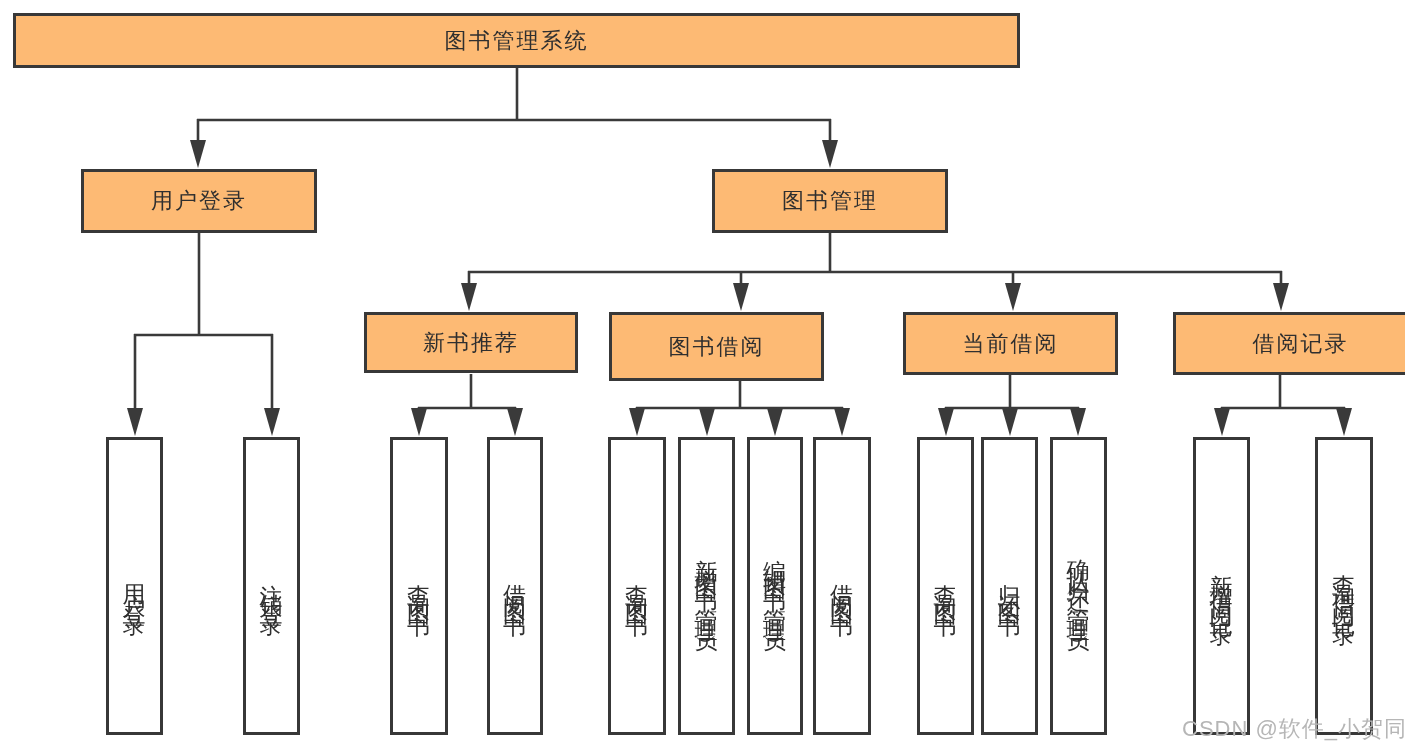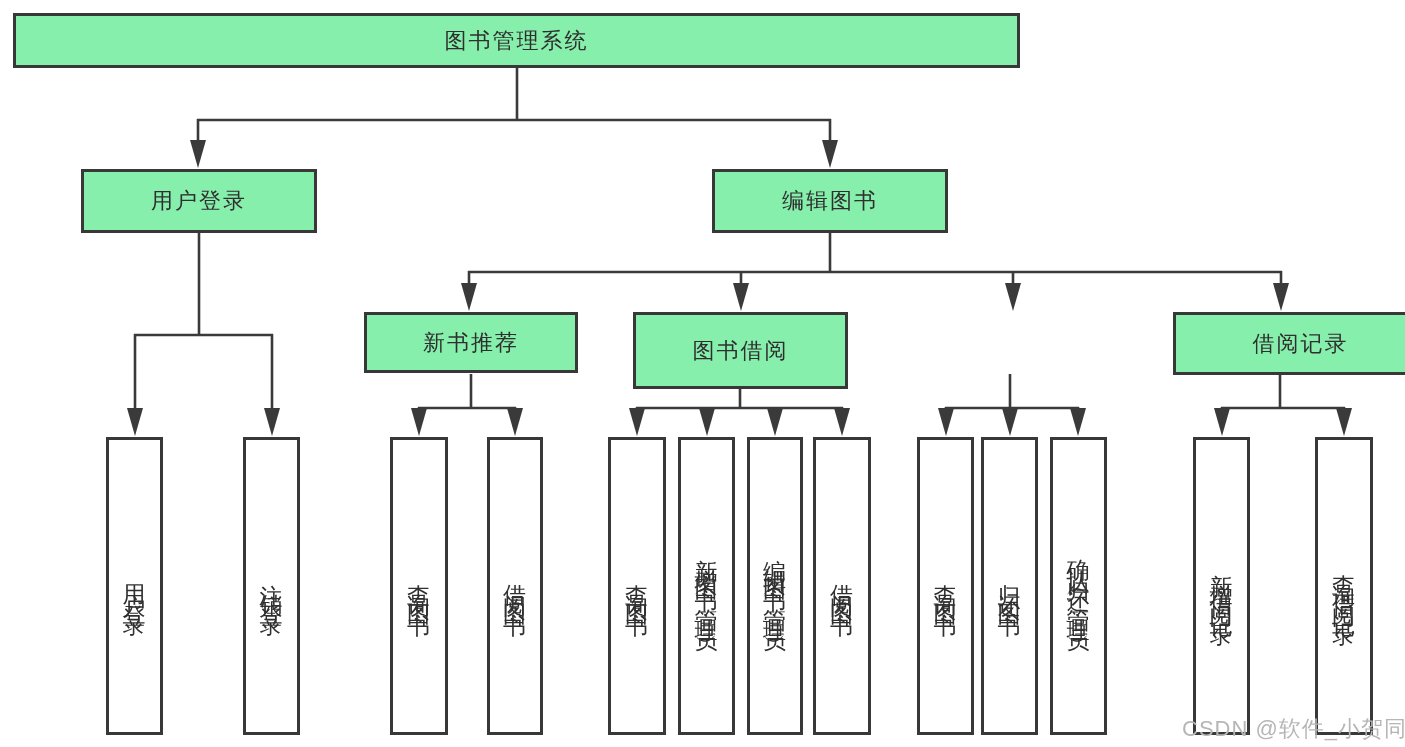--- a/index.html
+++ b/index.html
@@ -25,21 +25,21 @@
     position:absolute;left:0;top:0;
     width:1405px;height:747px;
     z-index:1;
   }
   .connectors line{stroke:var(--line);stroke-width:2.6;}
   .connectors polygon{fill:var(--line);}
   .hbox{
     position:absolute;
     box-sizing:border-box;
     border:3px solid var(--box-border);
-    background:#86efac;
+    background:#fdba74;
     display:flex;align-items:center;justify-content:center;
     font-size:22px;letter-spacing:2px;
     color:var(--text);
     z-index:2;
   }
   .leaf{
     position:absolute;
     top:437px;height:298px;
     box-sizing:border-box;
     border:3px solid var(--box-border);
@@ -134,28 +134,31 @@
   </svg>
 
   <div class="hbox" style="left:13px;top:13px;width:1007px;height:55px">
     <span>图书管理系统</span>
   </div>
 
   <div class="hbox" style="left:81px;top:169px;width:236px;height:64px">
     <span>用户登录</span>
   </div>
   <div class="hbox" style="left:712px;top:169px;width:236px;height:64px">
-    <span>编辑图书</span>
+    <span>图书管理</span>
   </div>
 
   <div class="hbox" style="left:364px;top:312px;width:214px;height:61px">
     <span>新书推荐</span>
   </div>
-  <div class="hbox" style="left:633px;top:312px;width:215px;height:77px">
+  <div class="hbox" style="left:609px;top:312px;width:215px;height:69px">
     <span>图书借阅</span>
+  </div>
+  <div class="hbox" style="left:903px;top:312px;width:215px;height:63px">
+    <span>当前借阅</span>
   </div>
   <div class="hbox" style="left:1173px;top:312px;width:255px;height:63px">
     <span>借阅记录</span>
   </div>
 
   <div class="leaf" style="left:106px;width:57px">
     <span>用户登录</span>
   </div>
   <div class="leaf" style="left:243px;width:57px">
     <span>注销登录</span>

